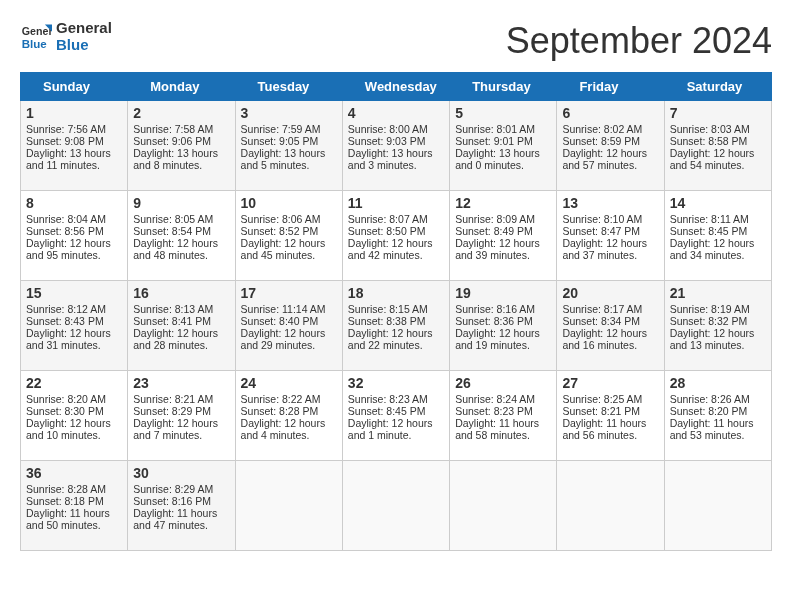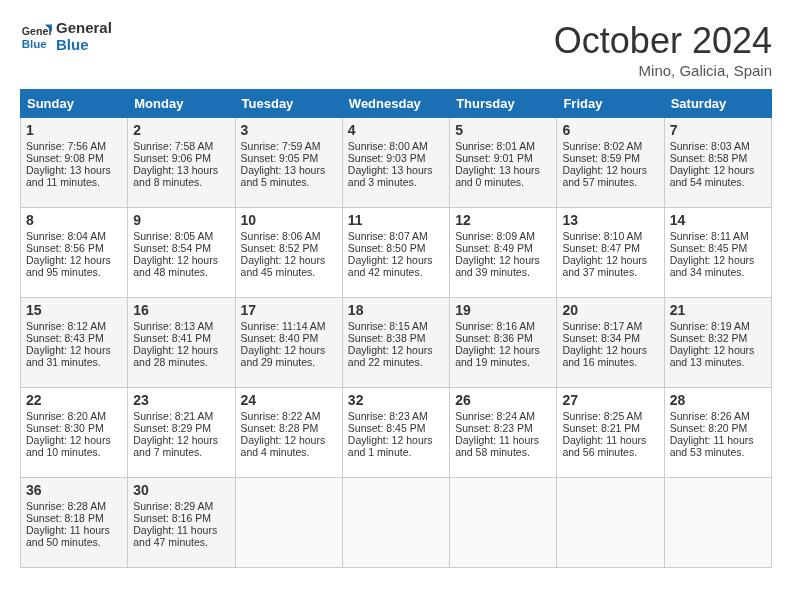--- a/index.html
+++ b/index.html
@@ -39,21 +39,21 @@
     }
     table {
       width: 100%;
       border-collapse: collapse;
       table-layout: fixed;
     }
     thead th {
       background: #1a6fb5;
       color: #fff;
       text-align: left;
-      padding: 6px 6px;
+      padding: 6px 22px;
       font-size: 13px;
       font-weight: bold;
       border: 1px solid #1a6fb5;
     }
     td {
       vertical-align: top;
       border: 1px solid #ccc;
       padding: 4px 5px;
       font-size: 10.5px;
       color: #333;
@@ -86,22 +86,21 @@
       <text x="2" y="16" font-size="12" font-weight="bold" fill="#333" font-family="Arial">General</text>
       <text x="2" y="30" font-size="13" font-weight="bold" fill="#1a6fb5" font-family="Arial">Blue</text>
       <polygon points="28,4 36,12 36,4" fill="#1a6fb5"></polygon>
     </svg>
     <div style="display:flex;flex-direction:column;line-height:1.1">
       <span style="font-size:15px;font-weight:bold;color:#333;">General</span>
       <span style="font-size:15px;font-weight:bold;color:#1a6fb5;">Blue</span>
     </div>
   </div>
   <div class="title-block">
-    <div class="month-title">October 2024</div>
-    <div class="location">Mino, Galicia, Spain</div>
+    <div class="month-title">September 2024</div>
   </div>
 </div>
 
 <table>
   <thead>
     <tr>
     <th>Sunday</th>
         <th>Monday</th>
         <th>Tuesday</th>
         <th>Wednesday</th>

